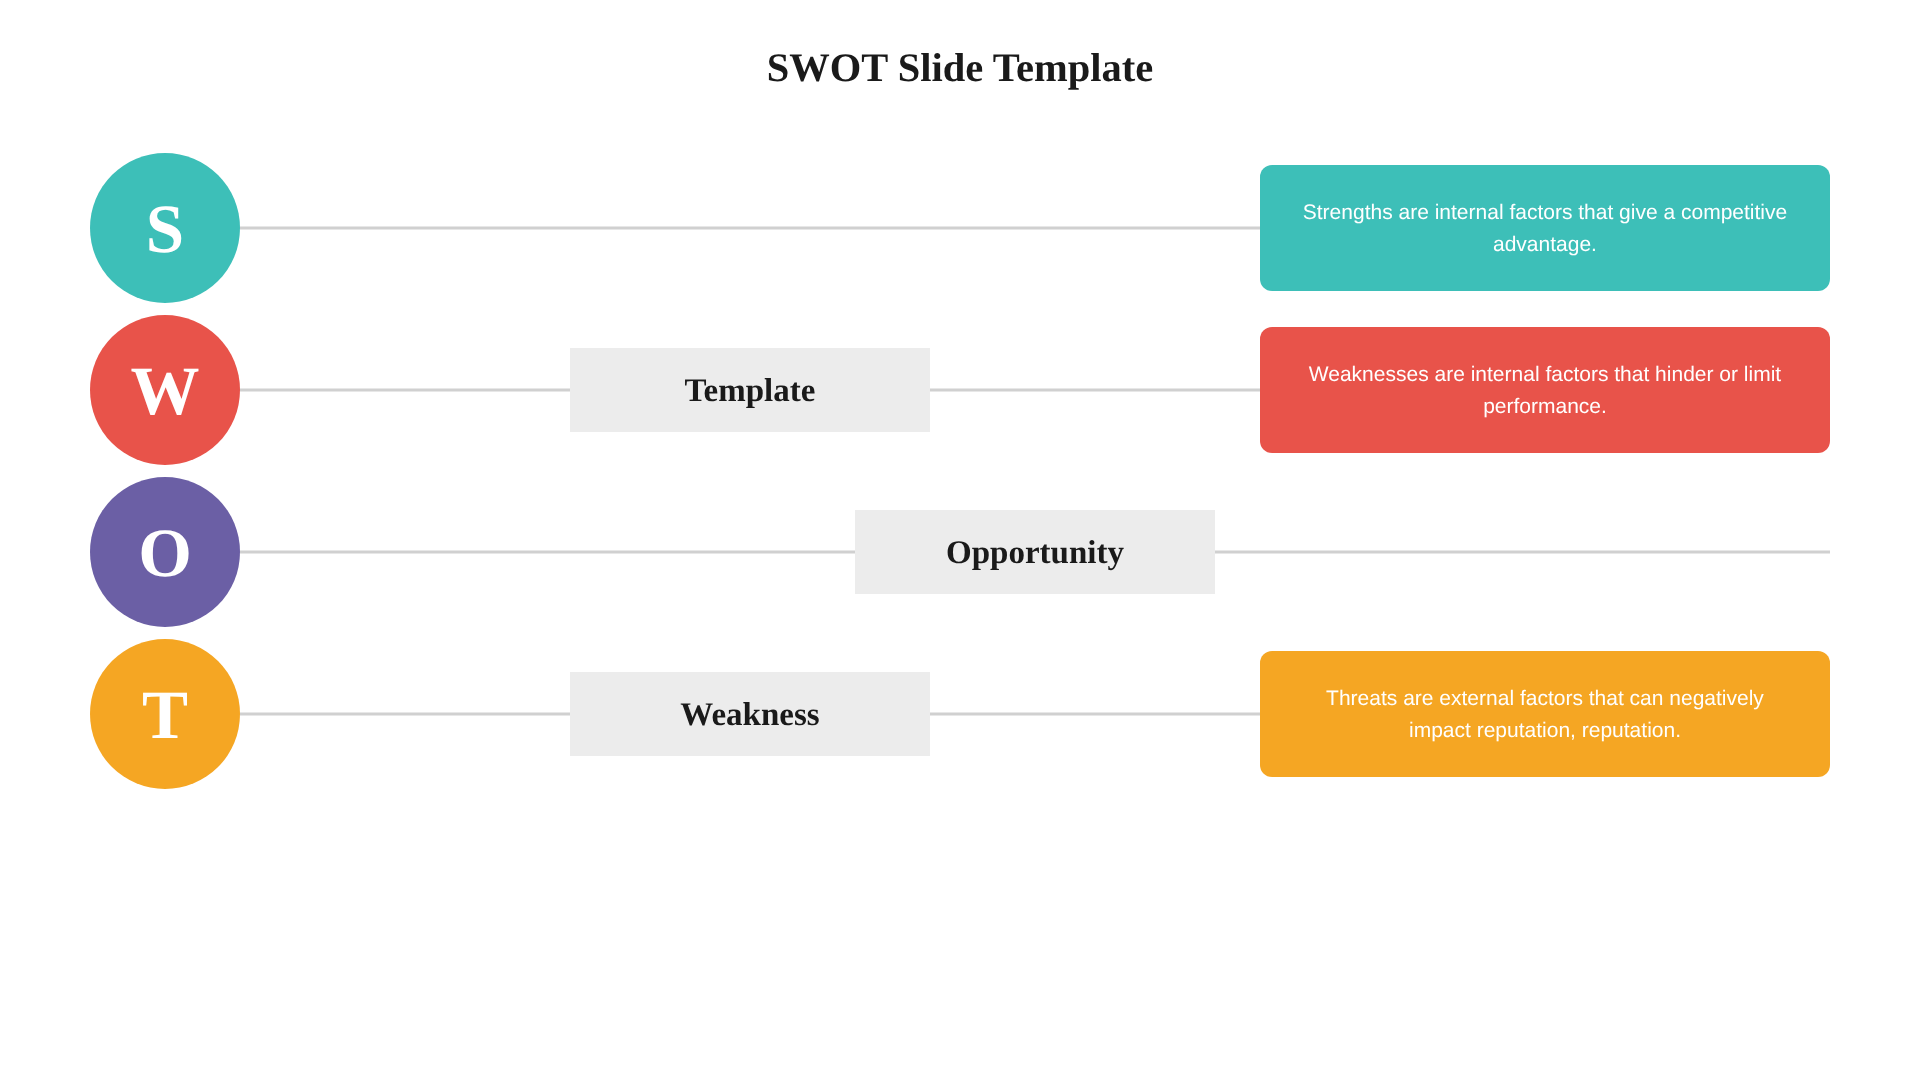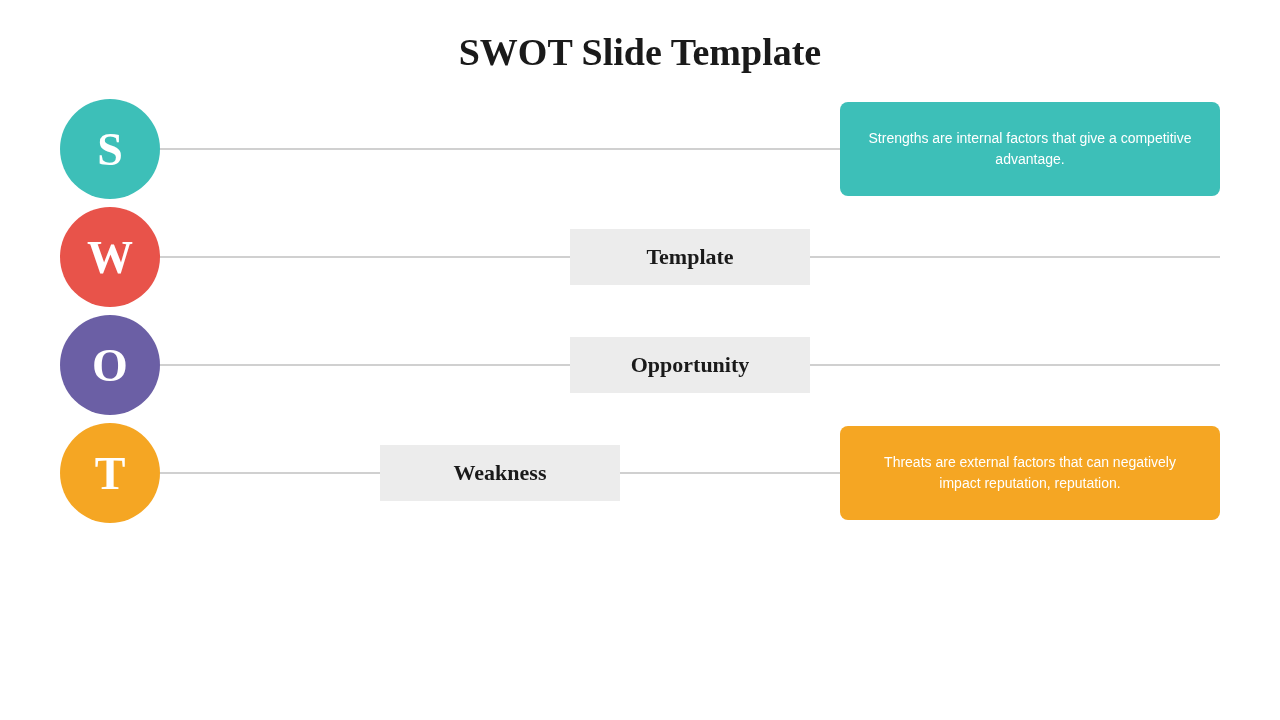--- a/index.html
+++ b/index.html
@@ -15,25 +15,25 @@
     .slide {
       width: 1280px;
       height: 720px;
       padding: 30px 60px 30px 60px;
       display: flex;
       flex-direction: column;
       align-items: center;
     }
 
     .title {
-      font-size: 38px;
+      font-size: 27px;
       font-weight: 900;
       color: #1a1a1a;
       text-align: center;
-      margin-bottom: 30px;
+      margin-bottom: 46px;
       font-family: 'Georgia', serif;
     }
 
     .rows-container {
       display: flex;
       flex-direction: column;
       gap: 18px;
       width: 100%;
     }
 
@@ -90,21 +90,21 @@
     
     .line-right {
       flex: 1;
       height: 2px;
       background: #d0d0d0;
     }
 
     
     .desc-box {
       width: 380px;
-      height: 94px;
+      height: 84px;
       border-radius: 8px;
       display: flex;
       align-items: center;
       justify-content: center;
       padding: 12px 26px;
       flex-shrink: 0;
     }
 
     .desc-text {
       font-size: 14px;
@@ -140,20 +140,23 @@
     </div>
       <div class="swot-row">
       <div class="circle red">
         <span class="circle-letter">W</span>
       </div>
       <div class="line-left"></div>
       <div class="label-box">
         <span class="label-text">Template</span>
       </div>
       <div class="line-right"></div>
+      <div class="desc-box red">
+        <span class="desc-text">Weaknesses are internal factors that hinder or limit performance.</span>
+      </div>
     </div>
       <div class="swot-row">
       <div class="circle purple">
         <span class="circle-letter">O</span>
       </div>
       <div class="line-left"></div>
       <div class="label-box">
         <span class="label-text">Opportunity</span>
       </div>
       <div class="line-right"></div>

